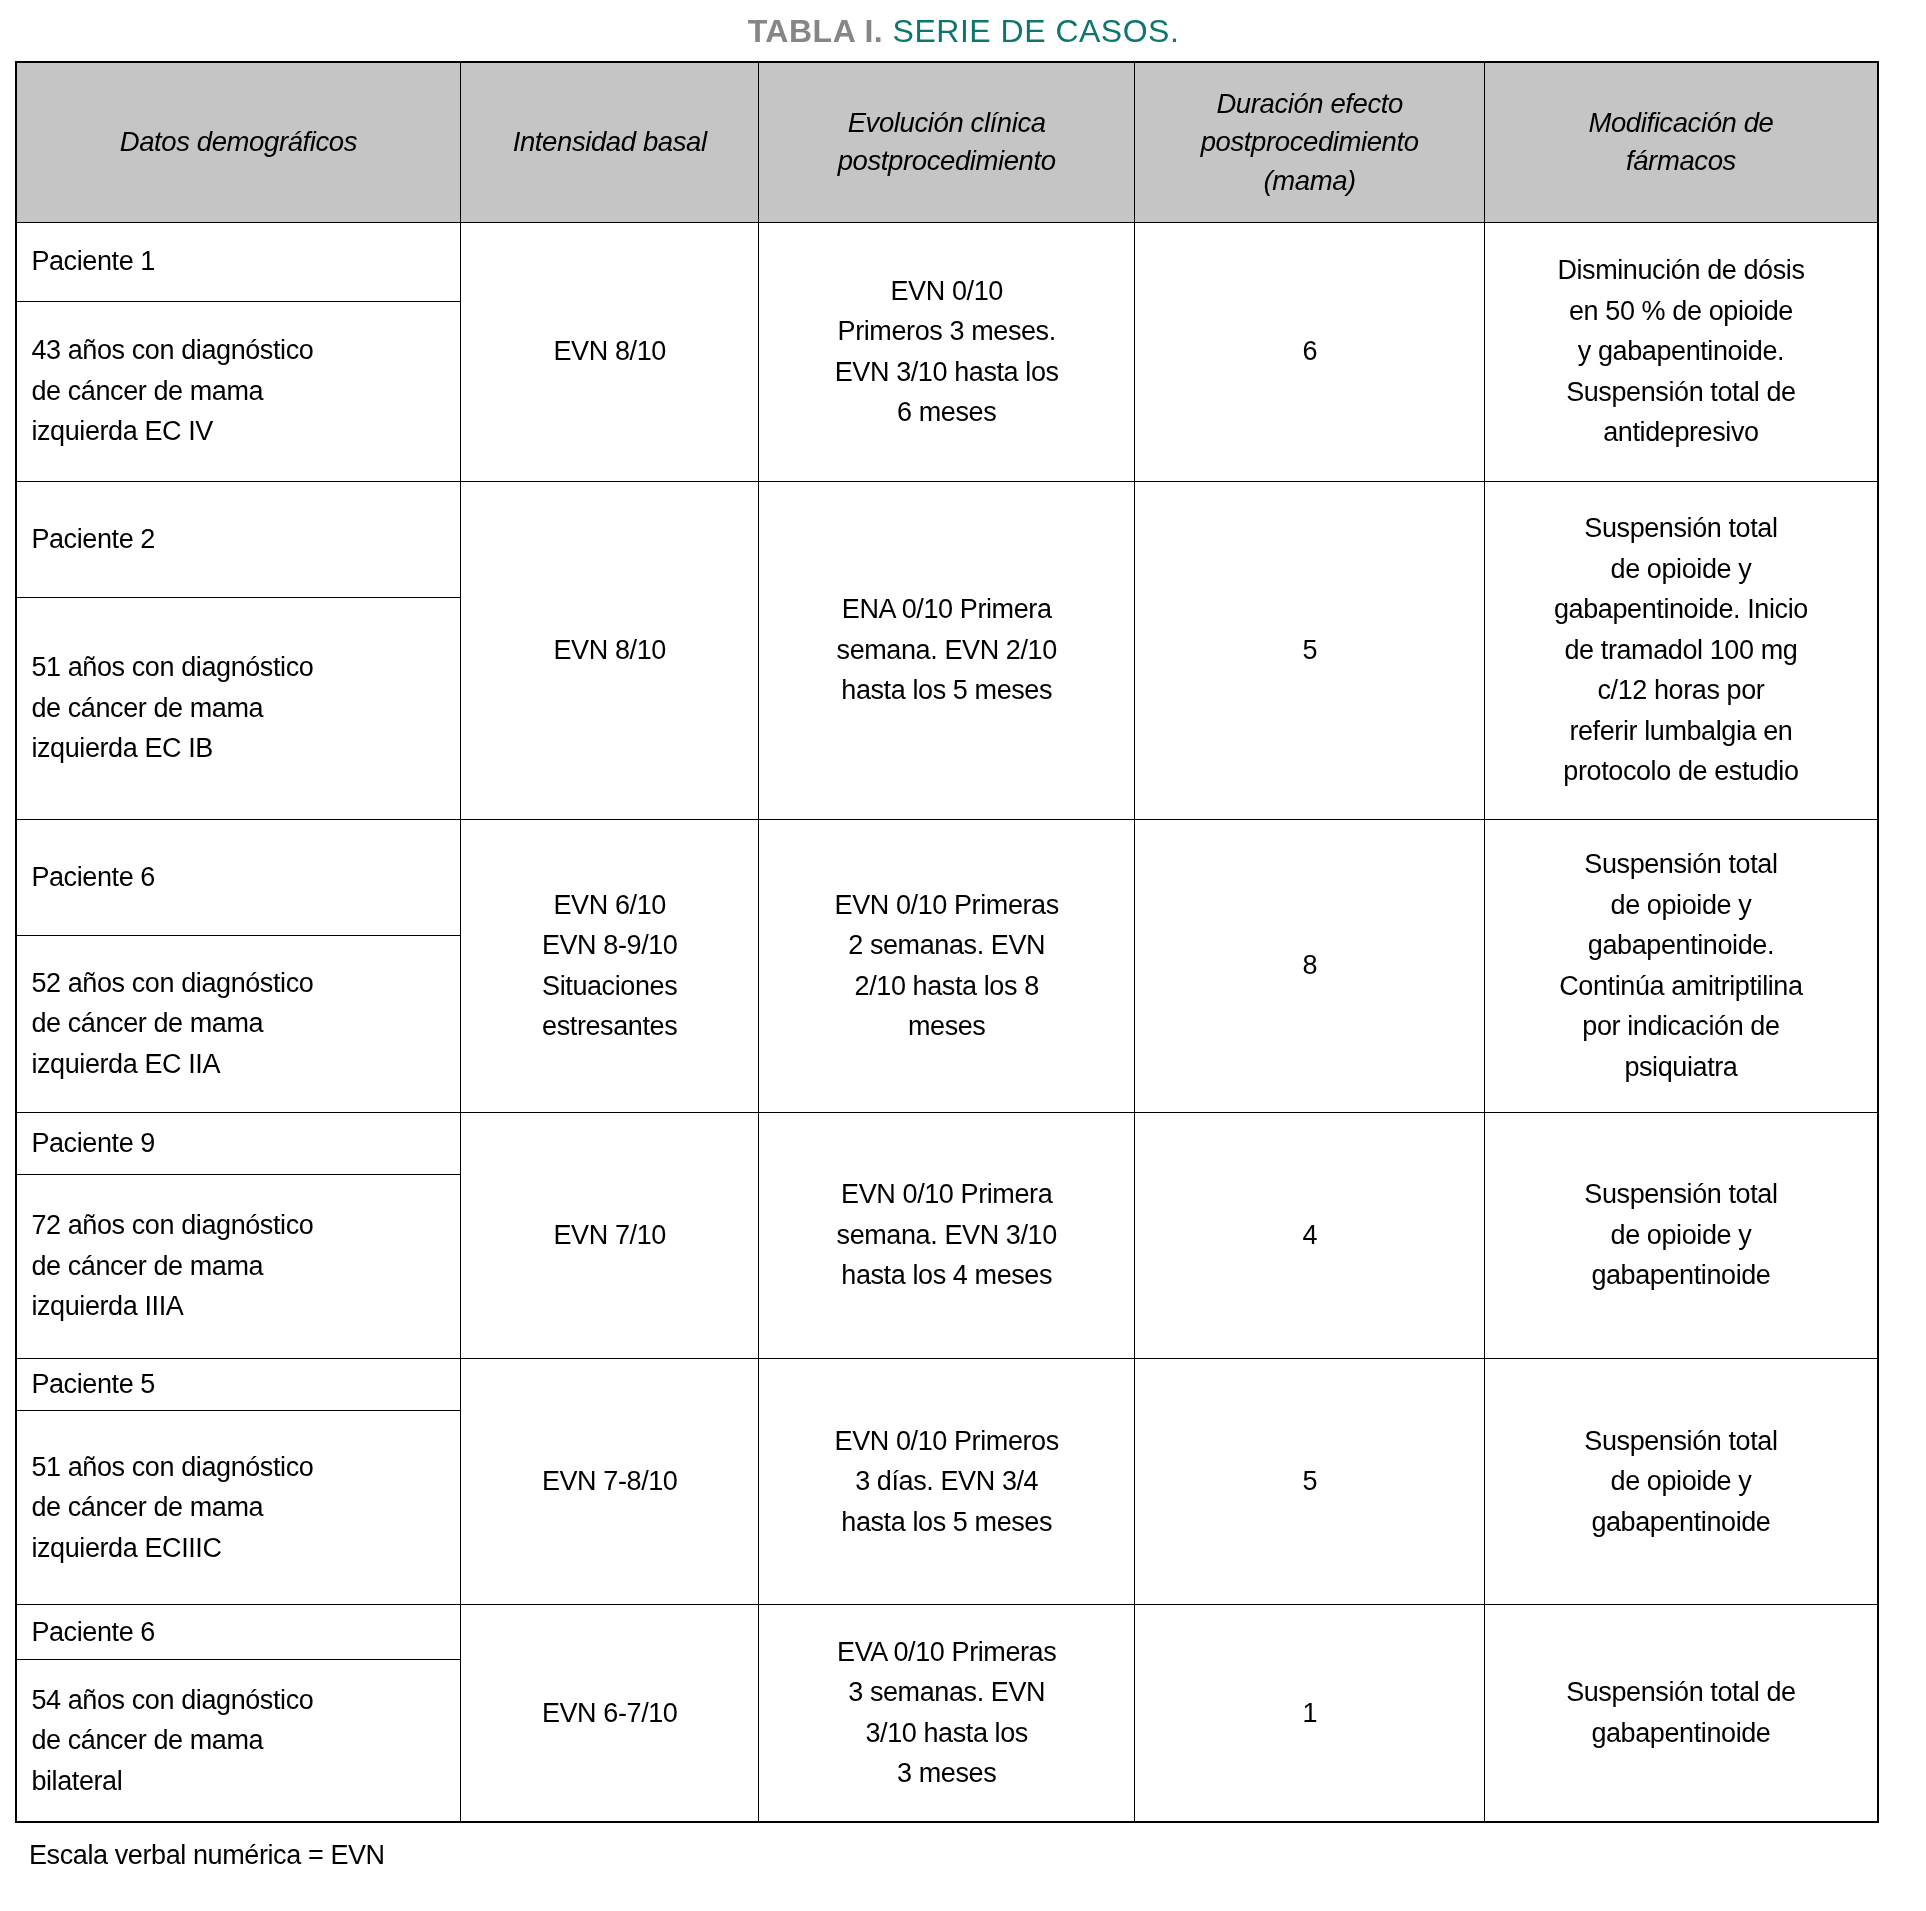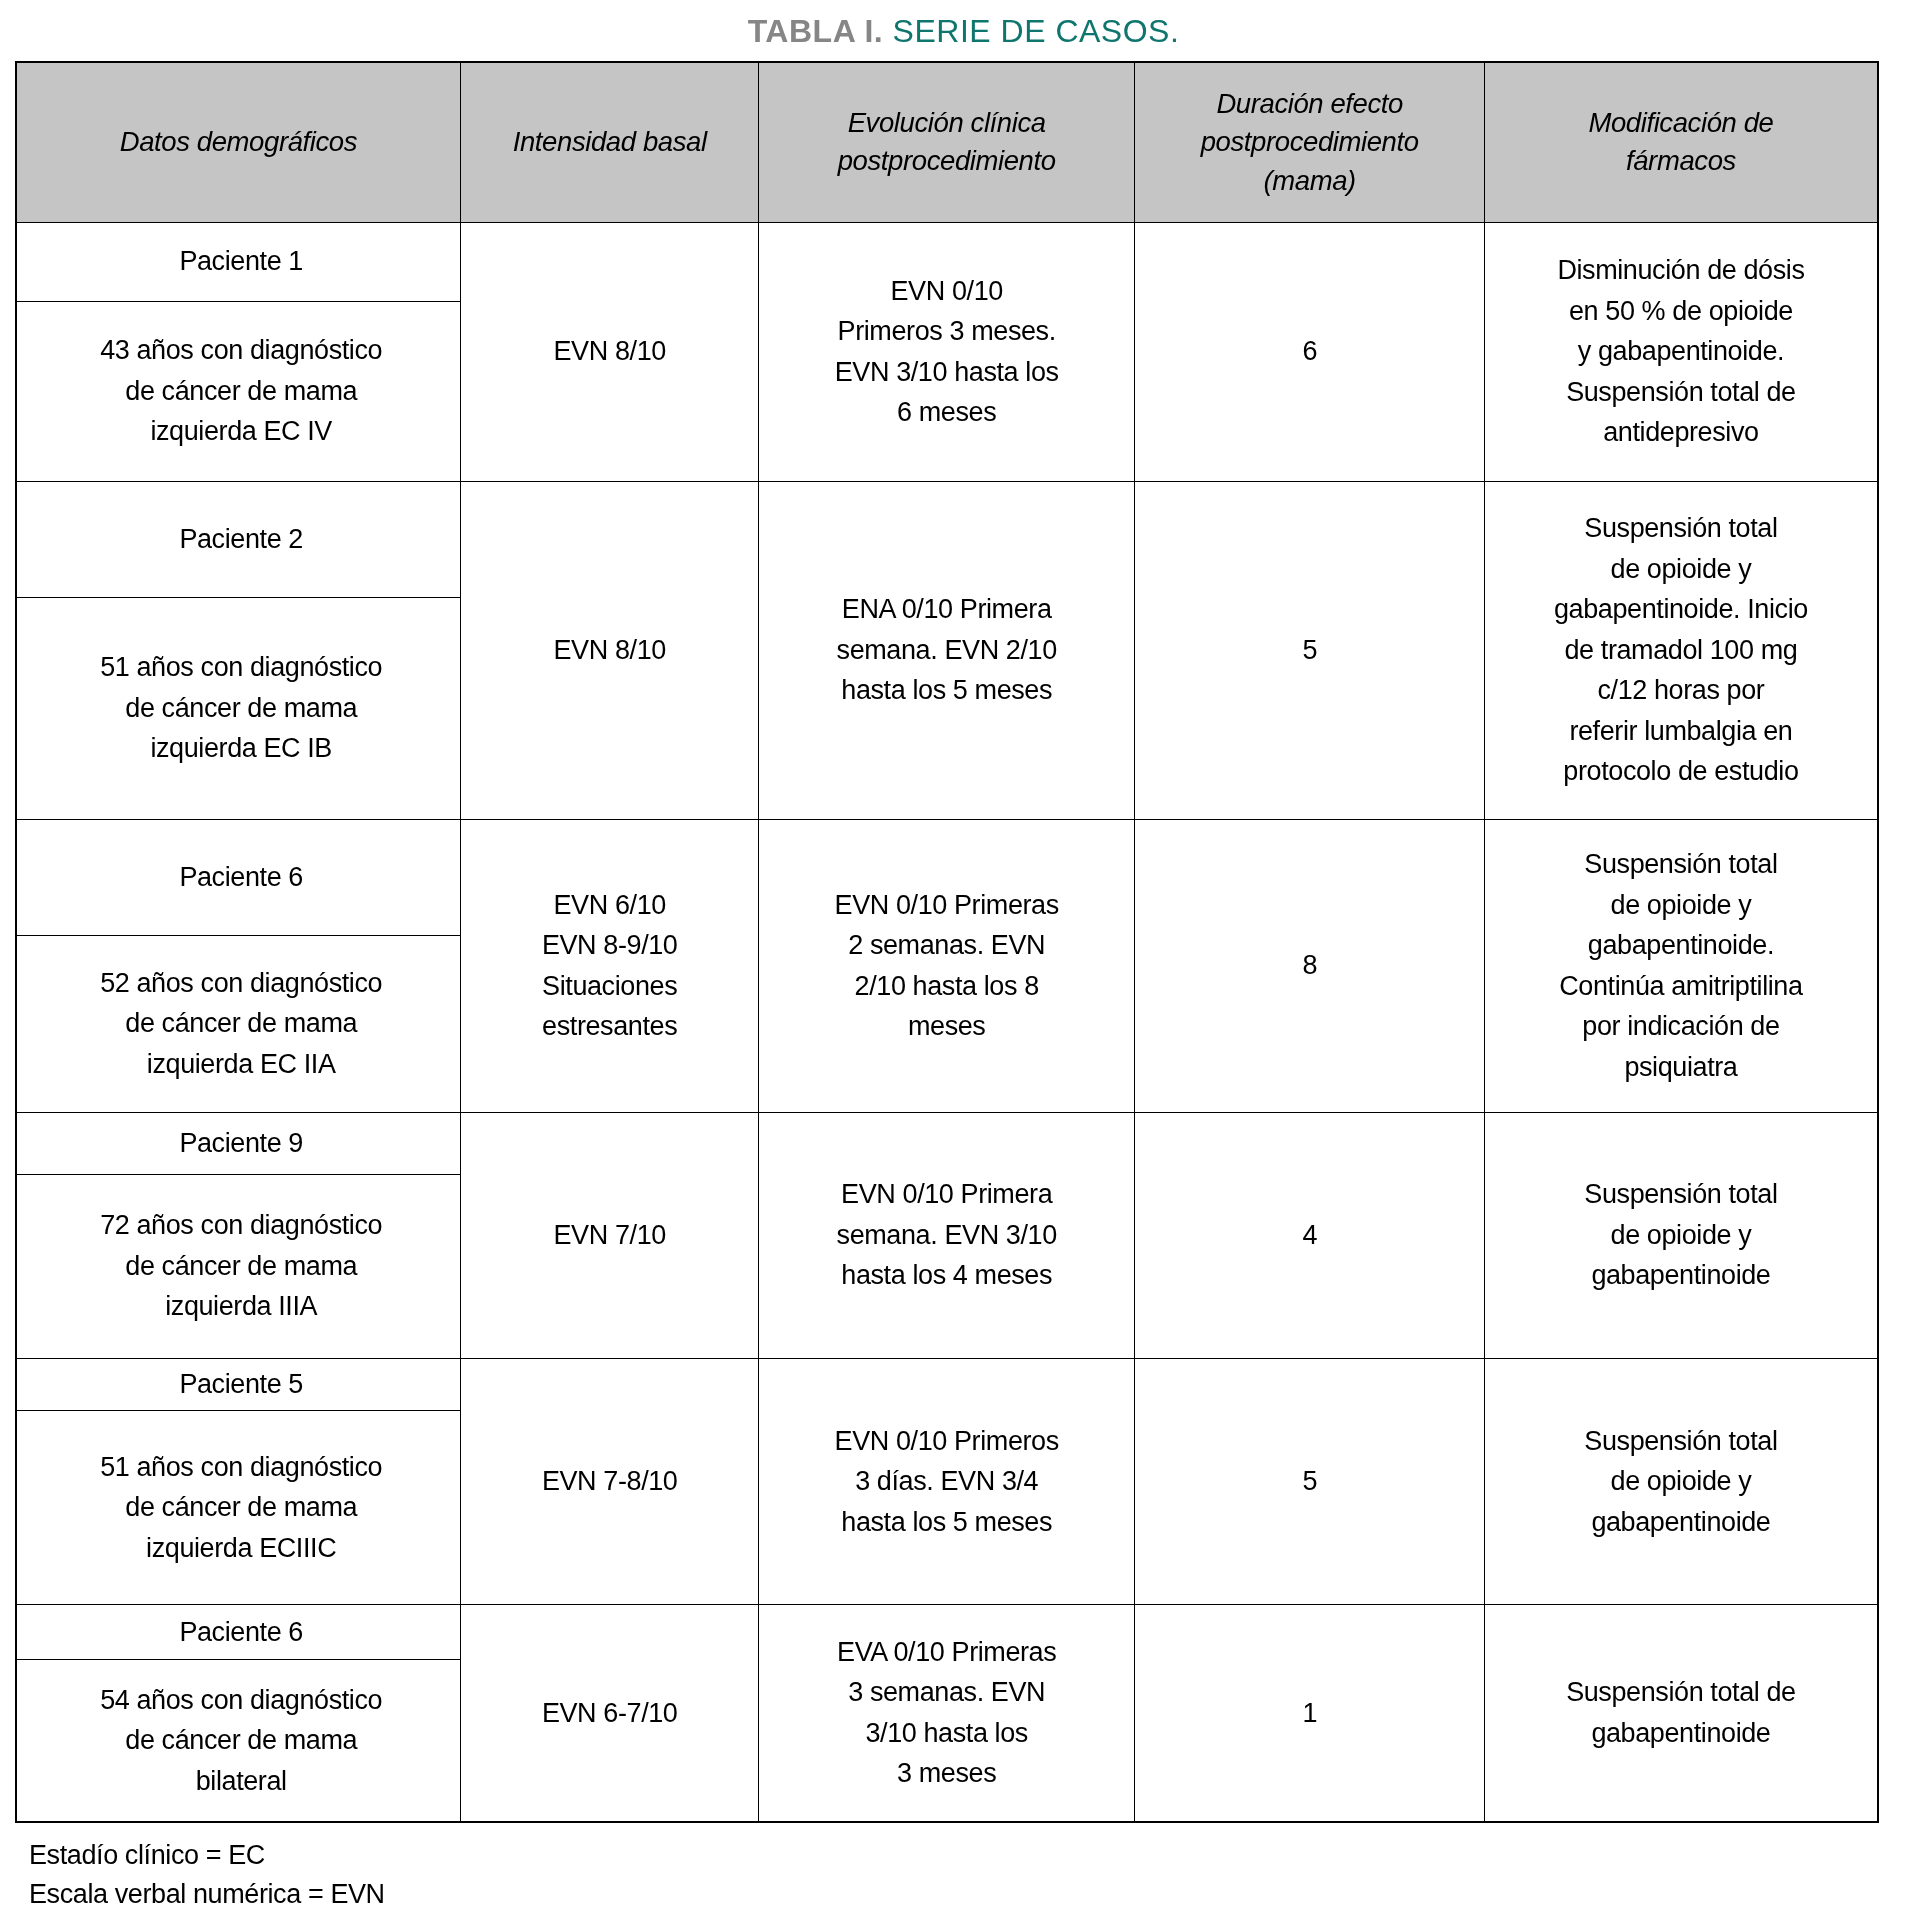--- a/index.html
+++ b/index.html
@@ -58,21 +58,21 @@
     text-align: center;
     padding: 7.3px 9.2px;
   }
   thead tr { height: 160px; }
   tbody td {
     font-size: 27px;
     line-height: 1.5;
     background: #ffffff;
   }
   td.c1 {
-    text-align: center;
+    text-align: left;
     padding: 5.5px 9.2px 5.5px 14.7px;
     margin-left: 40px;
   }
   td.c2, td.c3, td.c4, td.c5 {
     text-align: center;
     padding: 5.5px 7.3px;
   }
   .footnotes {
     margin: 13px 0 0 29px;
     font-size: 27px;
@@ -225,18 +225,17 @@
       </tr>
       <tr style="height:162px">
         <td class="c1">54 años con diagnóstico
 de cáncer de mama
 bilateral</td>
       </tr>
     </tbody>
   </table>
 
   <div class="footnotes">
-    <div>Estadío clínico = EC</div>
     <div>Escala verbal numérica = EVN</div>
   </div>
 
 </div>
 
 
 </body></html>

